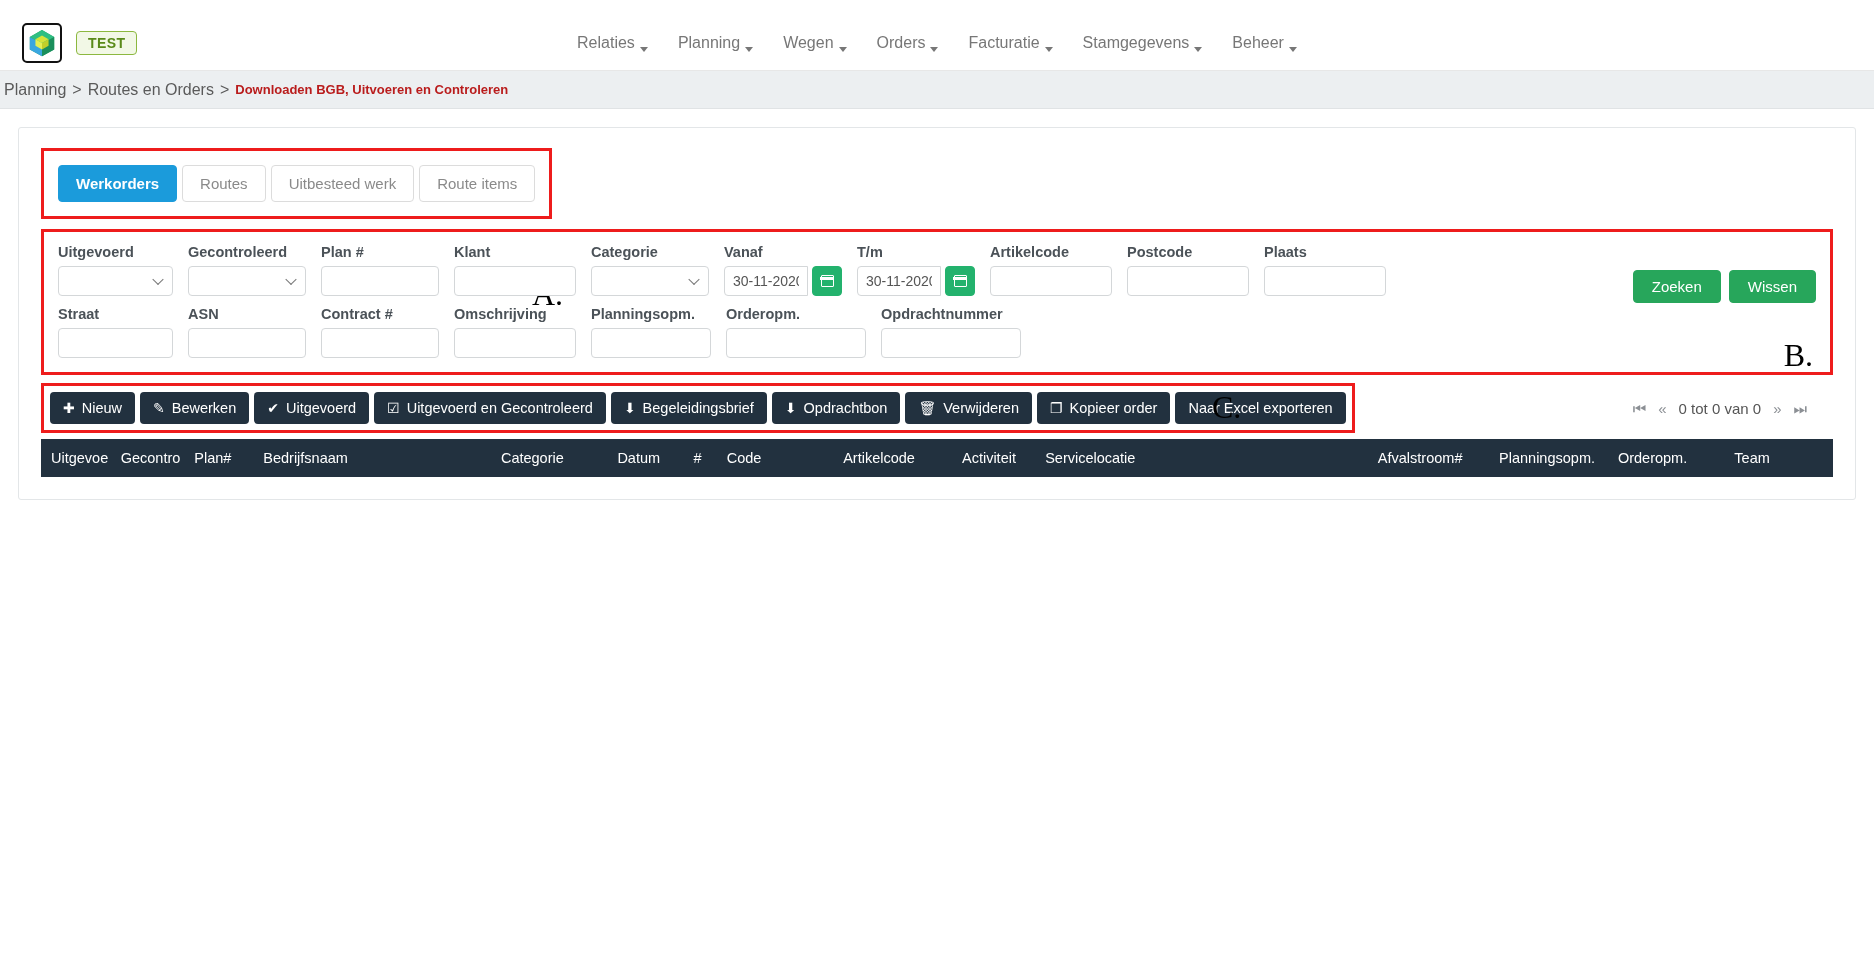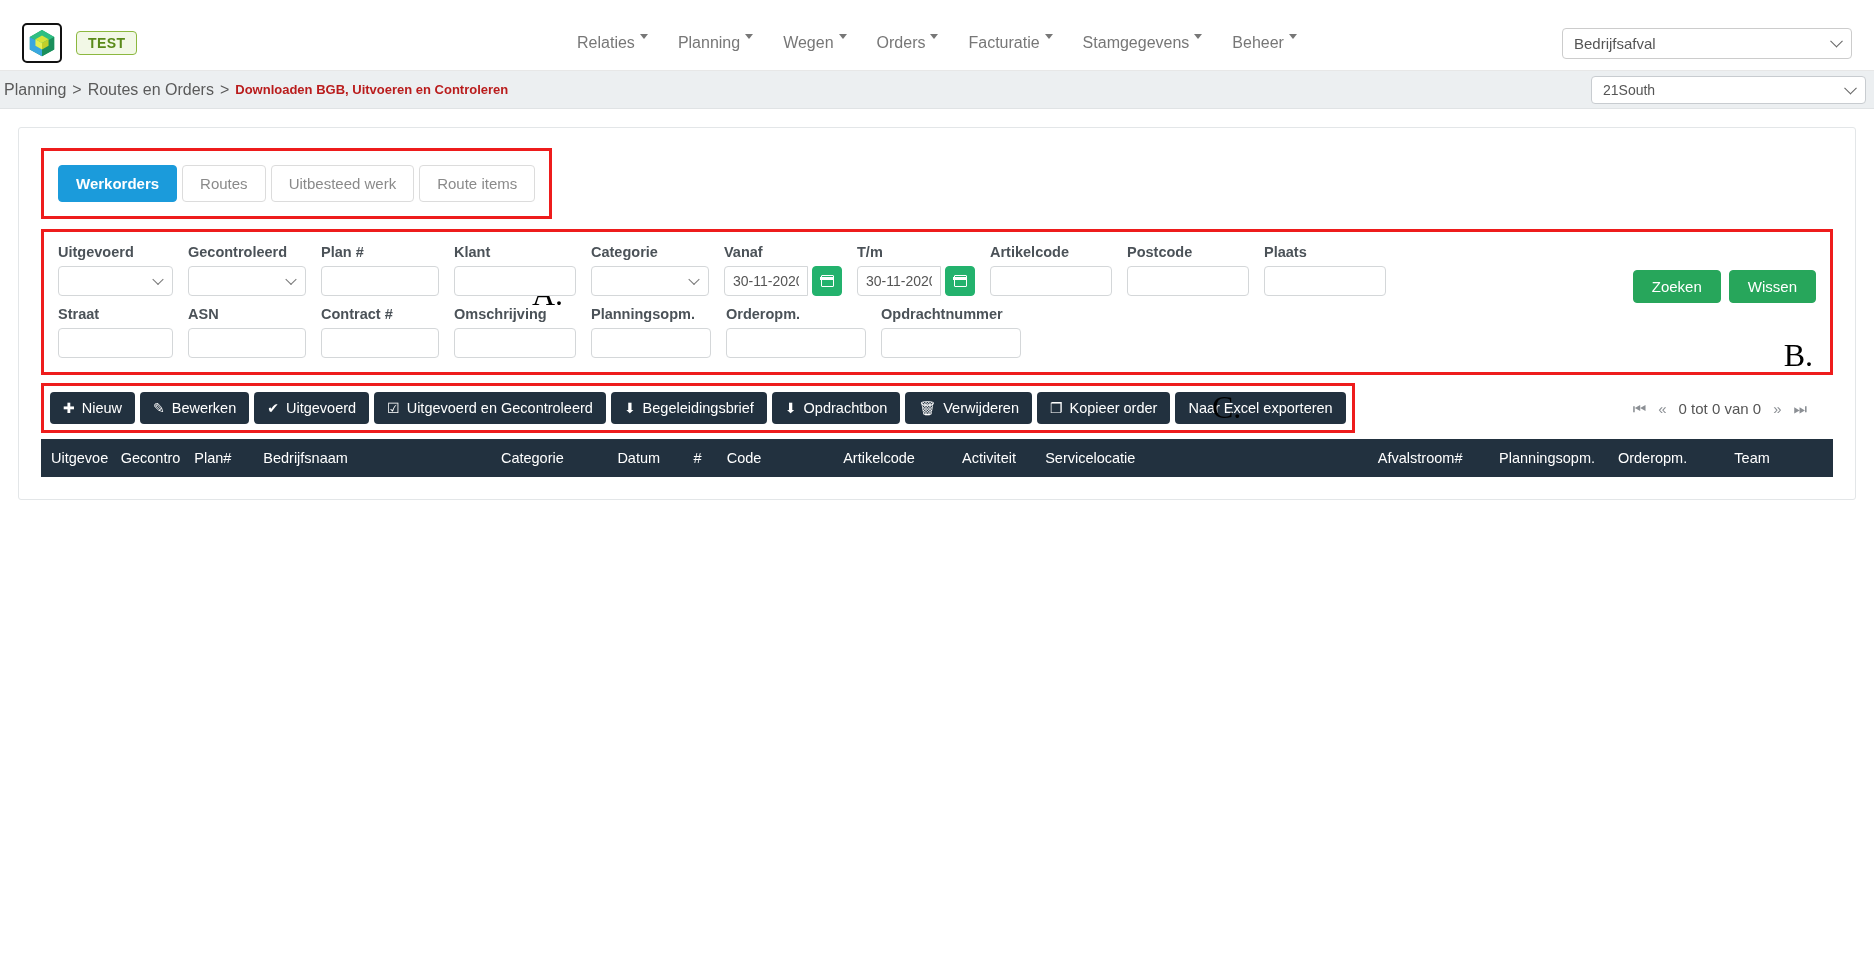--- a/index.html
+++ b/index.html
@@ -48,21 +48,21 @@
     gap: 30px;
     pointer-events: none;
   }
   .nav-menu > * { pointer-events: auto; }
   .nav-item {
     font-size: 16px;
     color: #777777;
     cursor: pointer;
     white-space: nowrap;
     display: inline-flex;
-    align-items: flex-start;
+    align-items: flex-end;
     gap: 4px;
   }
   .caret {
     display: inline-block;
     width: 0; height: 0;
     border-left: 4.5px solid transparent;
     border-right: 4.5px solid transparent;
     border-top: 5px solid #777777;
     margin-left: 1px;
   }
@@ -338,41 +338,29 @@
     <span class="nav-item">
         <span>Stamgegevens</span>
         <i class="caret"></i>
       </span>
     <span class="nav-item">
         <span>Beheer</span>
         <i class="caret"></i>
       </span>
   </div>
 
-  <div class="navbar-right">
-    <div class="select-box navbar-select">
-      <span>Bedrijfsafval</span>
-      <i class="chev"></i>
-    </div>
-  </div>
 </div>
 
 <div class="crumb-bar">
   <span class="crumb">Planning</span>
   <span class="crumb-sep">&gt;</span>
   <span class="crumb">Routes en Orders</span>
   <span class="crumb-sep">&gt;</span>
   <span class="crumb-current">Downloaden BGB, Uitvoeren en Controleren</span>
 
-  <div class="crumb-right">
-    <div class="select-box">
-      <span>21South</span>
-      <i class="chev"></i>
-    </div>
-  </div>
 </div>
 
 <div class="page-wrap">
   <div class="panel">
 
     <div style="position:relative;">
       <div class="tabs-region ann-box">
         <div class="tabs">
           <div class="tab active"><span>Werkorders</span></div>
           <div class="tab"><span>Routes</span></div>

